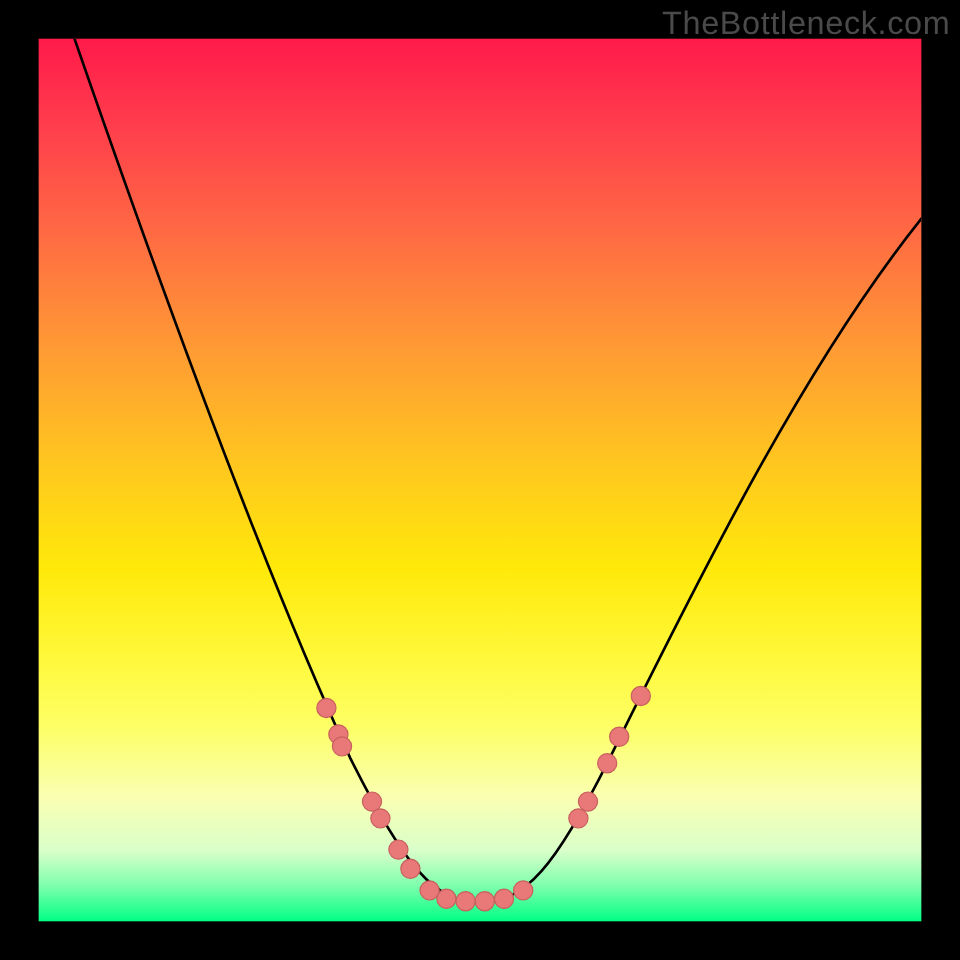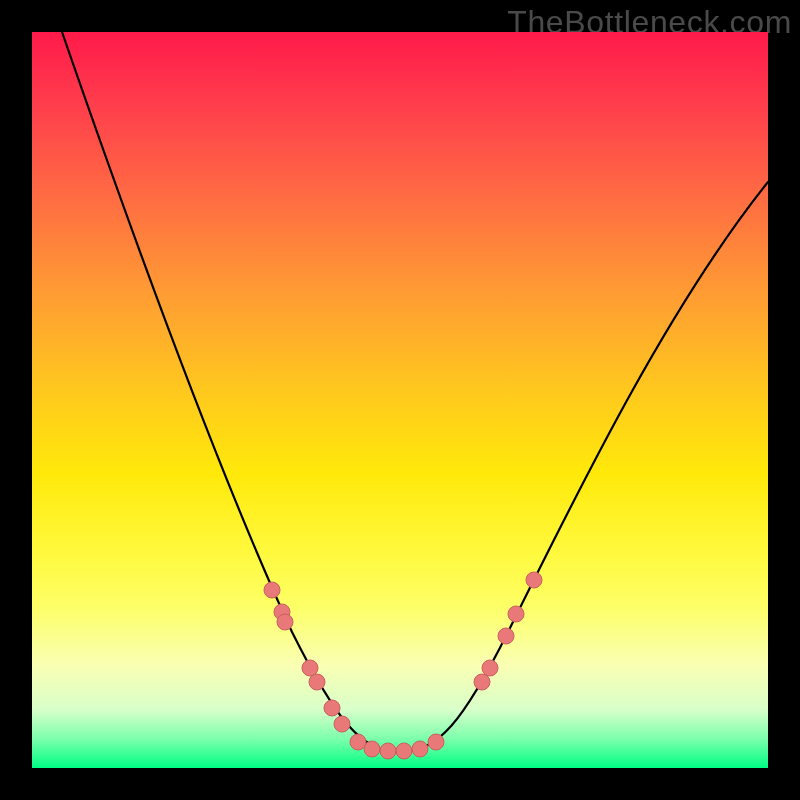--- a/index.html
+++ b/index.html
@@ -41,21 +41,21 @@
       #d9ffc9 92%,
       #7dffac 96%,
       #00ff85 100%
     );
   }
   .watermark {
     position: absolute;
     top: 4px;
     right: 8px;
     color: #4a4a4a;
-    font-size: 32px;
+    font-size: 27px;
     font-weight: 500;
     letter-spacing: 0.02em;
     user-select: none;
   }
   svg.curve {
     position: absolute;
     inset: 0;
   }
   .dot {
     fill: #e97979;

